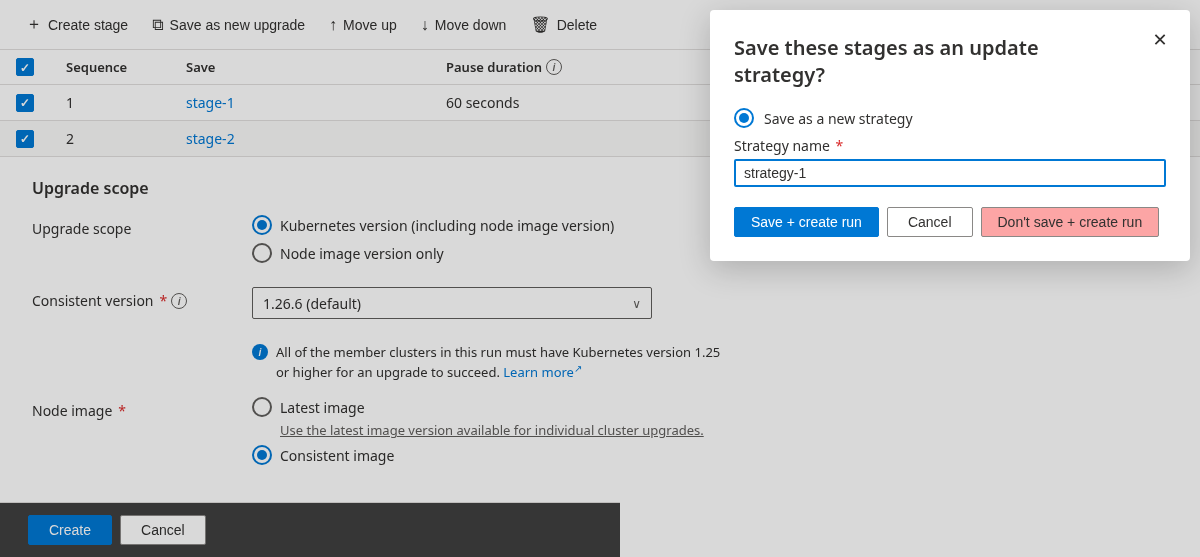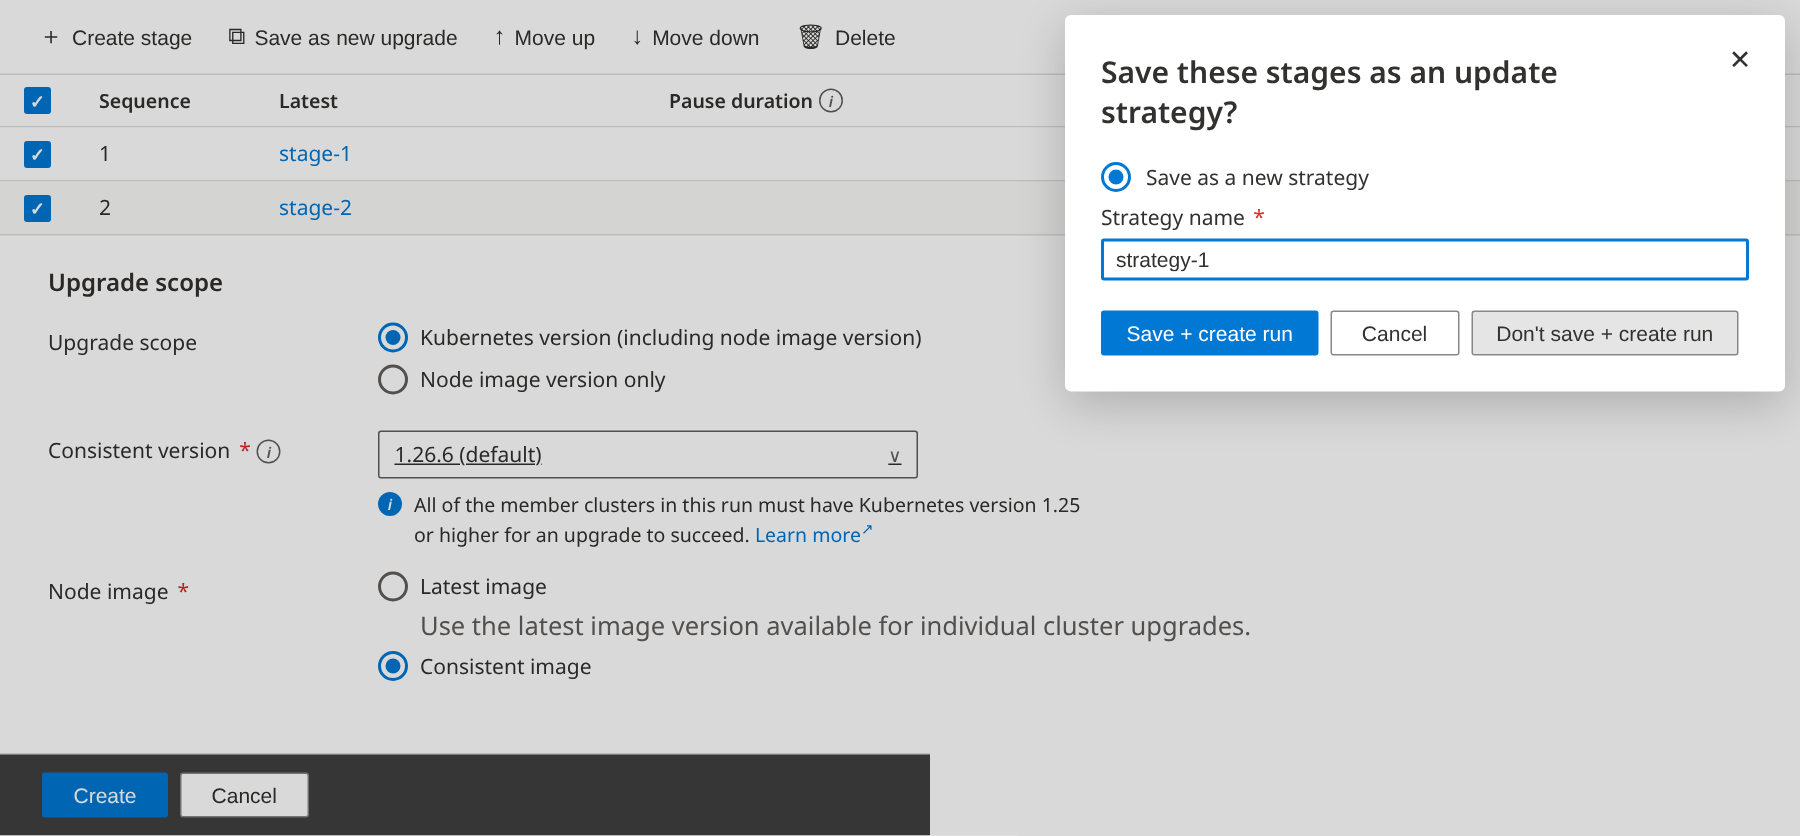--- a/index.html
+++ b/index.html
@@ -184,32 +184,31 @@
       border: 2px solid #605e5c;
       display: flex;
       align-items: center;
       justify-content: center;
       cursor: pointer;
     }
     .radio-label { font-size: 14px; color: #323130; }
 
     
     .dropdown {
-      width: 360px;
+      width: 400px;
       height: 32px;
       border: 1px solid #605e5c;
       border-radius: 2px;
       display: flex;
       align-items: center;
       justify-content: space-between;
       padding: 0 10px;
       cursor: pointer;
       background: #fff;
-      margin-bottom: 8px;
-      text-decoration: underline;
+      margin-bottom: 24px;
     }
     .dropdown-chevron { font-size: 12px; color: #605e5c; }
 
     .info-box {
       display: flex;
       gap: 8px;
       align-items: flex-start;
       font-size: 13px;
       color: #323130;
       max-width: 480px;
@@ -232,25 +231,26 @@
     .learn-more {
       color: #0078d4;
       text-decoration: none;
     }
     .external-icon {
       font-size: 10px;
       vertical-align: super;
     }
 
     .radio-sub-label {
-      font-size: 17px;
+      font-size: 13px;
       color: #605e5c;
       margin-left: 28px;
       margin-top: -4px;
       margin-bottom: 6px;
+      text-decoration: underline;
     }
 
     
     .footer-bar {
       border-top: 1px solid #e1dfdd;
       padding: 12px 28px;
       display: flex;
       gap: 8px;
       background: #404040;
       position: absolute;
@@ -355,21 +355,21 @@
       background: #0078d4;
       color: #fff;
       border: 1px solid #0078d4;
       padding: 6px 16px;
       border-radius: 2px;
       cursor: pointer;
       font-size: 14px;
       white-space: nowrap;
     }
     .btn-dont-save {
-      background: #e5e5e5;
+      background: #fca5a5;
       color: #323130;
       border: 1px solid #8a8886;
       padding: 6px 16px;
       border-radius: 2px;
       cursor: pointer;
       font-size: 14px;
       white-space: nowrap;
     }
   </style>
 </head>
@@ -397,34 +397,35 @@
     <span>Delete</span>
   </button>
 </div>
 
 <div class="table-section">
   <div class="table-header">
     <div class="checkbox-cell">
       <div class="checkbox-header"></div>
     </div>
     <div>Sequence</div>
-    <div>Latest</div>
+    <div>Save</div>
     <div class="pause-info">
       <span>Pause duration</span>
       <span class="info-icon">i</span>
     </div>
     <div></div>
   </div>
 
   <div class="table-row">
     <div class="checkbox-cell">
       <div class="checkbox checkbox-checked"></div>
     </div>
     <div>1</div>
     <div><a href="#" class="stage-link">stage-1</a></div>
+    <div>60 seconds</div>
     <div></div>
   </div>
 
   <div class="table-row">
     <div class="checkbox-cell">
       <div class="checkbox checkbox-checked"></div>
     </div>
     <div>2</div>
     <div><a href="#" class="stage-link">stage-2</a></div>
     <div></div>

